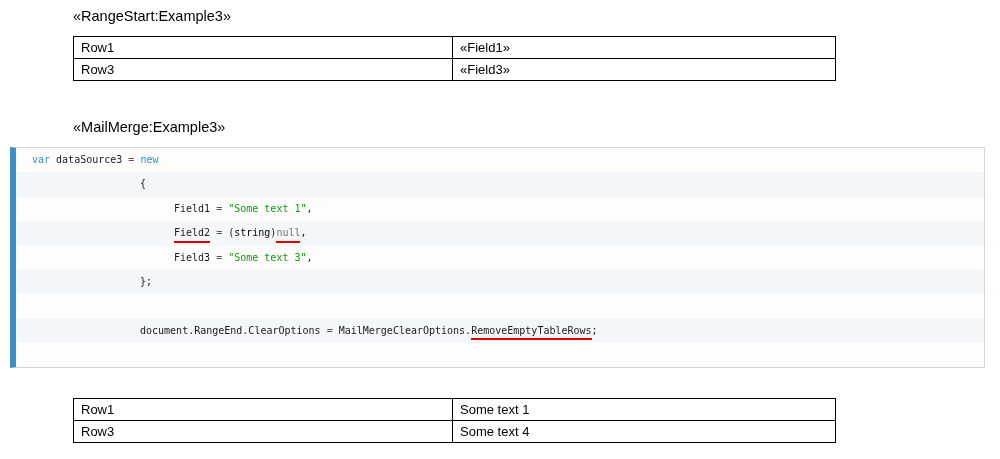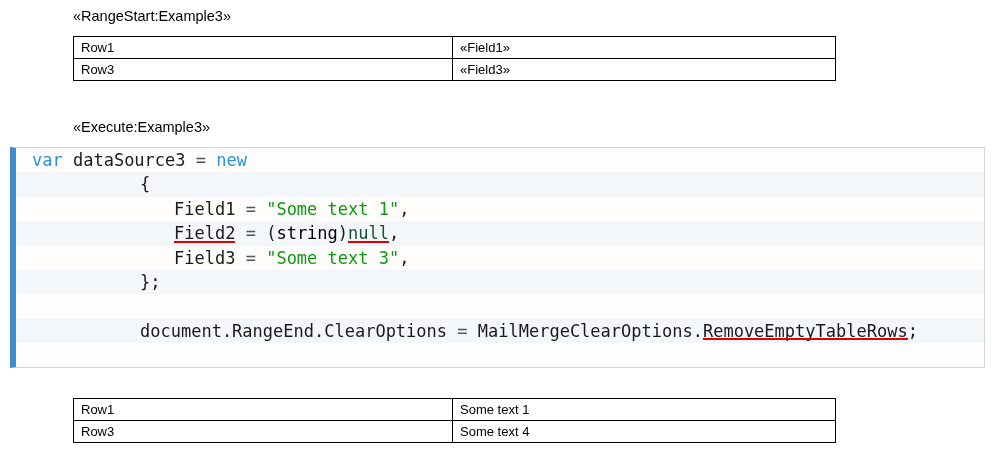--- a/index.html
+++ b/index.html
@@ -80,36 +80,36 @@
     border-bottom: 1px solid #d4d4d4;
     border-left: 6px solid #3d8fcc;
     background: #fdfdfc;
     overflow: hidden;
   }
   .code-line {
     position: relative;
     height: 24.4px;
     line-height: 24.4px;
     font-family: "DejaVu Sans Mono", monospace;
-    font-size: 17px;
+    font-size: 10px;
     white-space: pre;
     color: #1a1a1a;
     padding-left: 14px;
     box-sizing: border-box;
   }
   .code-line.odd  { background: #fefdfc; }
   .code-line.even { background: #f3f7fa; }
 
   .tok-kw    { color: #2b91d8; }
   .tok-type  { color: #000000; }
   .tok-str   { color: #119911; }
   .tok-op    { color: #555555; }
   .tok-plain { color: #1a1a1a; }
   .tok-method{ color: #119911; }
-  .tok-null  { color: #14532d; margin-top: 33px; }
+  .tok-null  { color: #737373; margin-top: 33px; }
 
   .code-underline {
     position: relative;
     display: inline-block;
     text-align: right;
   }
   .code-underline::after {
     content: "";
     position: absolute;
     left: 0;
@@ -134,21 +134,21 @@
         <td class="col-a">Row1</td>
         <td class="col-b">«Field1»</td>
       </tr>
       <tr>
         <td class="col-a">Row3</td>
         <td class="col-b">«Field3»</td>
       </tr>
     </tbody>
 </table>
 
-<div id="range-end" class="range-label">«Execute:Example3»</div>
+<div id="range-end" class="range-label">«MailMerge:Example3»</div>
 
 <div id="code-block">
     <div class="code-line odd" style="padding-left: 16px;"><span class="tok-kw">var</span><span class="tok-plain"> dataSource3 </span><span class="tok-op">=</span><span class="tok-plain"> </span><span class="tok-kw">new</span></div>
     <div class="code-line even" style="padding-left: 124px;"><span class="tok-plain">{</span></div>
     <div class="code-line odd" style="padding-left: 158px;"><span class="tok-plain">Field1 </span><span class="tok-op">=</span><span class="tok-plain"> </span><span class="tok-str">"Some text 1"</span><span class="tok-plain">,</span></div>
     <div class="code-line even" style="padding-left: 158px;"><span class="code-underline"><span class="tok-plain">Field2</span></span><span class="tok-plain"> </span><span class="tok-op">=</span><span class="tok-plain"> (</span><span class="tok-type">string</span><span class="tok-plain">)</span><span class="code-underline"><span class="tok-null">null</span></span><span class="tok-plain">,</span></div>
     <div class="code-line odd" style="padding-left: 158px;"><span class="tok-plain">Field3 </span><span class="tok-op">=</span><span class="tok-plain"> </span><span class="tok-str">"Some text 3"</span><span class="tok-plain">,</span></div>
     <div class="code-line even" style="padding-left: 124px;"><span class="tok-plain">};</span></div>
     <div class="code-line odd" style="padding-left: 16px;">&nbsp;</div>
     <div class="code-line even" style="padding-left: 124px;"><span class="tok-plain">document.RangeEnd.ClearOptions </span><span class="tok-op">=</span><span class="tok-plain"> MailMergeClearOptions.</span><span class="code-underline"><span class="tok-plain">RemoveEmptyTableRows</span></span><span class="tok-plain">;</span></div>

